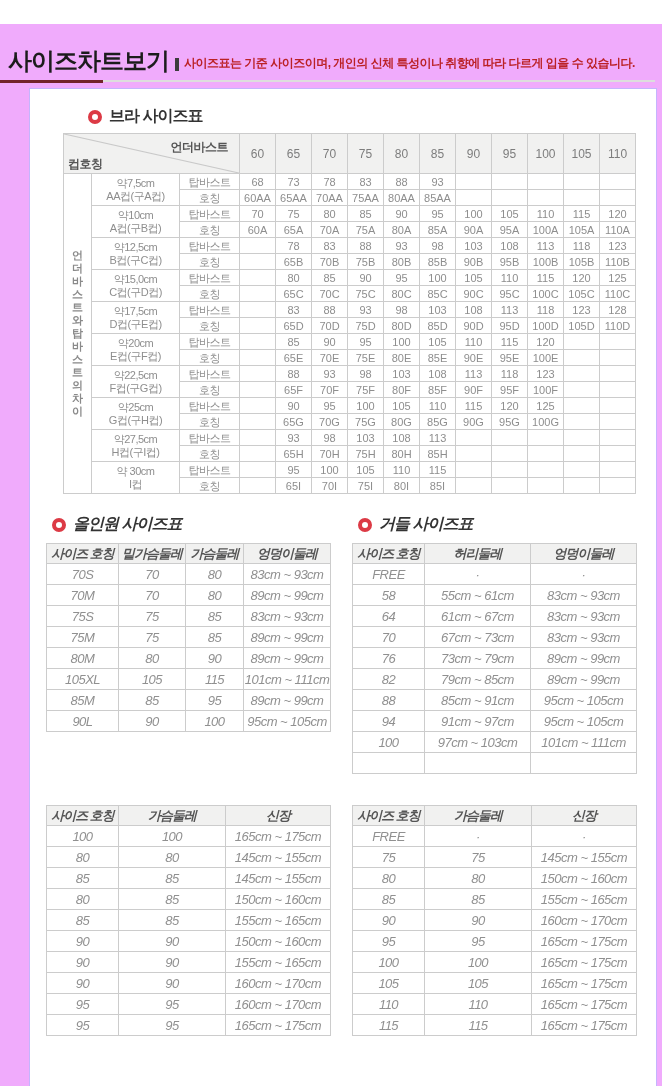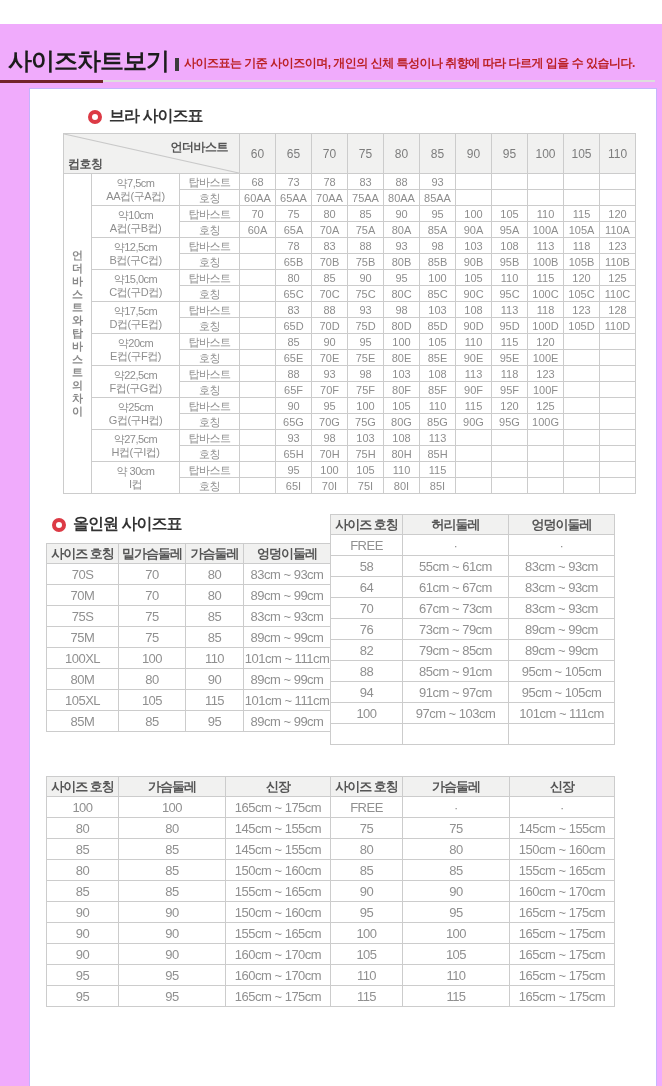--- a/index.html
+++ b/index.html
@@ -35,21 +35,21 @@
   .corner .diag { position:absolute; left:0; top:0; width:100%; height:100%; }
   .corner .c-top { position:absolute; top:5px; right:11px; font-size:12px; font-weight:bold; color:#555; letter-spacing:-0.5px; }
   .corner .c-bot { position:absolute; bottom:0; left:4px; font-size:12px; font-weight:bold; color:#555; letter-spacing:-0.5px; }
   #bra-table tbody td { height:16px; line-height:14px; }
   #bra-table td.side { background:#fff; }
   #bra-table td.side span { display:inline-block; white-space:pre-line; font-size:11px; line-height:13px; color:#8a8a8a; font-weight:bold; }
   #bra-table td.cuplab div { line-height:13px; letter-spacing:-0.5px; }
   #bra-table td.rowlab { letter-spacing:-0.5px; }
 
   
-  .grid2 { display:flex; padding-left:16px; }
+  .grid2 { display:flex; gap:22px; padding-left:16px;font-style:italic; }
   .row2 { margin-top:20px; }
   .row3 { margin-top:31px; }
   .small-sec { width:284px; }
   .small-sec .sec-title { padding-left:6px; margin-bottom:8px; }
   .small-table { border-collapse:collapse; table-layout:fixed; width:284px; font-size:13px; color:#909090; }
   .small-table th, .small-table td { border:1px solid #ccc; text-align:center; vertical-align:middle; overflow:hidden; }
   .small-table th { height:20px; background:#f1f1f0; color:#555; font-weight:bold; font-size:13px; letter-spacing:-1px; }
   .small-table td { height:21px; letter-spacing:-0.5px; }
 
   
@@ -496,47 +496,51 @@
                 <td>85</td>
                 <td>83cm ~ 93cm</td>
               </tr>
               <tr>
                 <td>75M</td>
                 <td>75</td>
                 <td>85</td>
                 <td>89cm ~ 99cm</td>
               </tr>
               <tr>
-                <td>100XL</td>
-                <td>100</td>
-                <td>110</td>
-                <td>101cm ~ 111cm</td>
-              </tr>
-              <tr>
                 <td>80M</td>
                 <td>80</td>
                 <td>90</td>
                 <td>89cm ~ 99cm</td>
               </tr>
               <tr>
                 <td>105XL</td>
                 <td>105</td>
                 <td>115</td>
                 <td>101cm ~ 111cm</td>
               </tr>
               <tr>
                 <td>85M</td>
                 <td>85</td>
                 <td>95</td>
                 <td>89cm ~ 99cm</td>
               </tr>
+              <tr>
+                <td>90L</td>
+                <td>90</td>
+                <td>100</td>
+                <td>95cm ~ 105cm</td>
+              </tr>
             </tbody>
         </table>
       </section>
       <section class="small-sec">
+        <div class="sec-title">
+          <span class="ring-icon"></span>
+          <h2>거들 사이즈표</h2>
+        </div>
         <table class="small-table">
           <colgroup>
               <col style="width:72px">
               <col style="width:106px">
               <col style="width:106px">
             </colgroup>
           <thead>
               <tr>
                 <th>사이즈 호칭</th>
                 <th>허리둘레</th>

